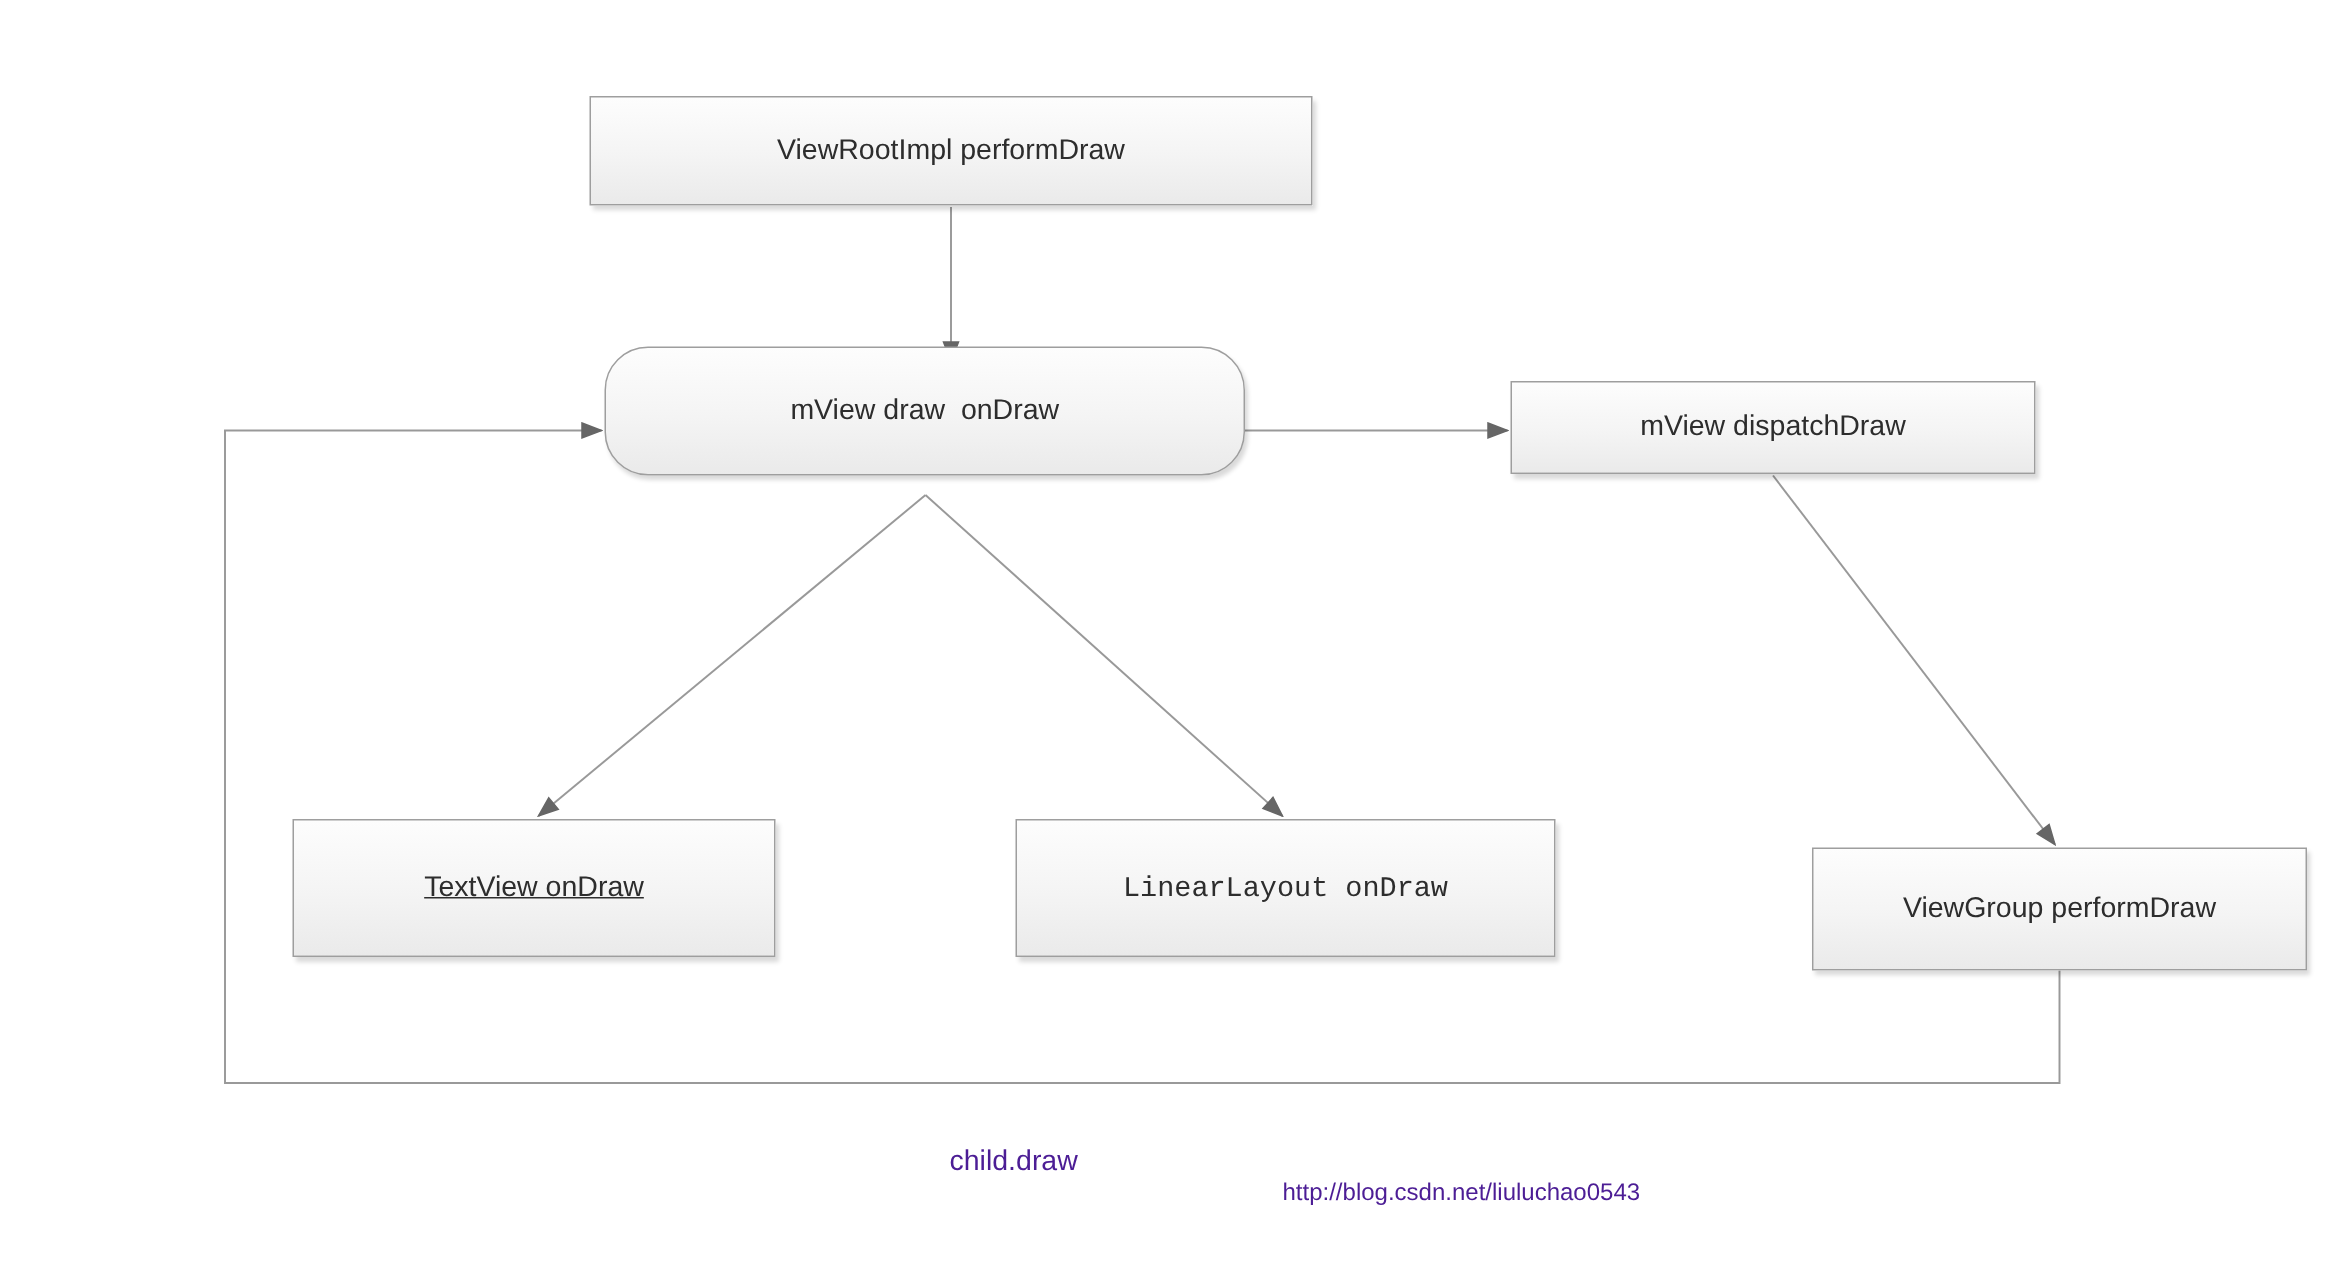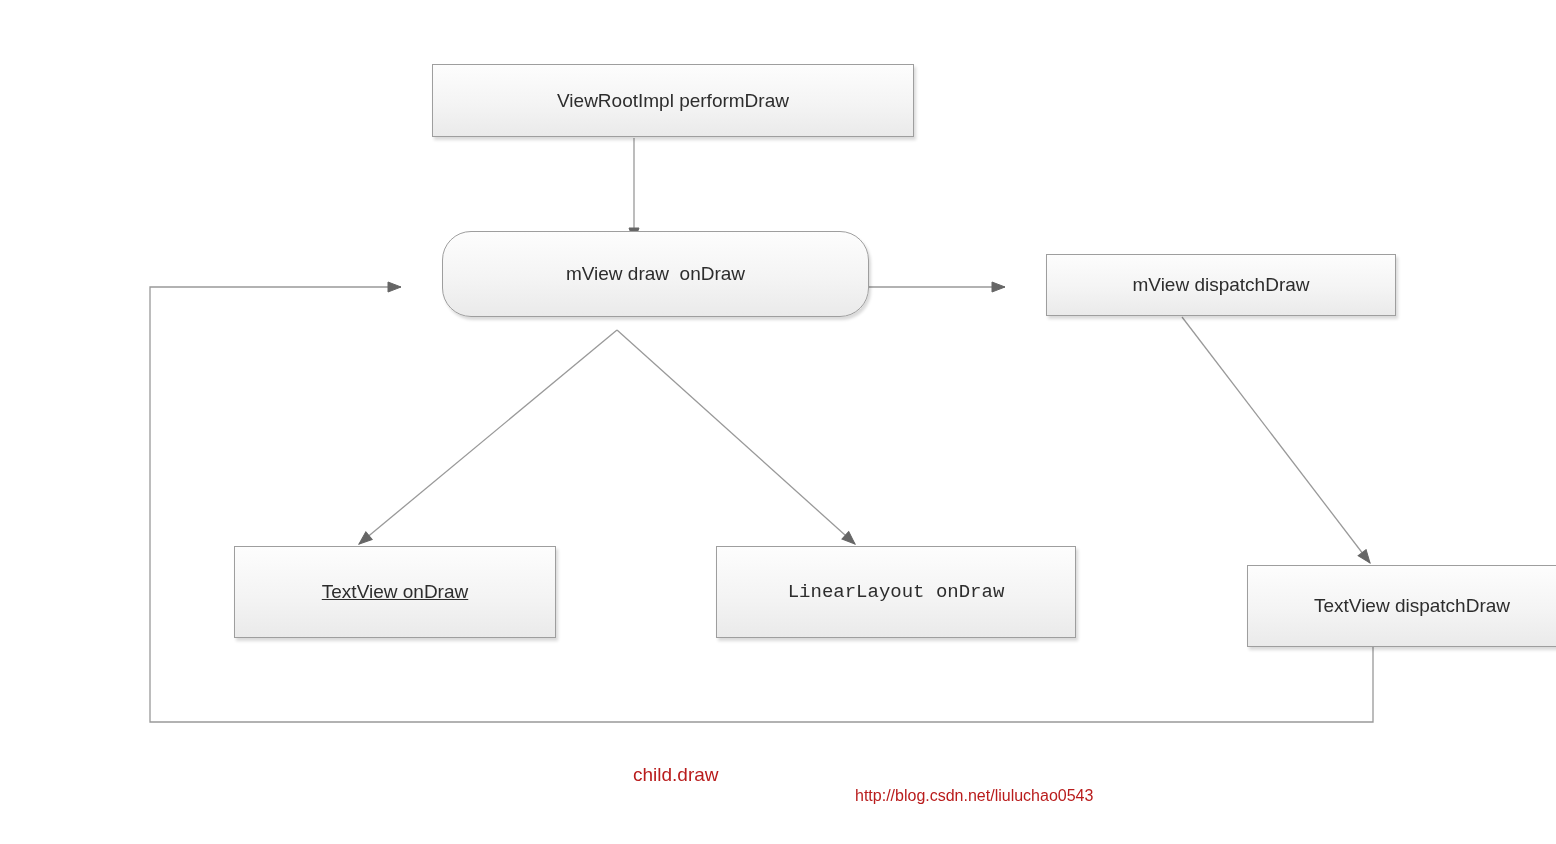--- a/index.html
+++ b/index.html
@@ -24,28 +24,27 @@
     position: absolute;
     box-sizing: border-box;
     display: flex;
     align-items: center;
     justify-content: center;
     border: 1px solid #9e9e9e;
     background: linear-gradient(180deg, #fdfdfd 0%, #f4f4f4 55%, #eaeaea 100%);
     box-shadow: 2px 3px 3px rgba(0,0,0,0.15);
     color: #2d2d2d;
     font-size: 19px;
-    margin-left: 39px;
   }
   .node span {
     white-space: pre;
   }
   .free-label {
     position: absolute;
-    color: #b91c1c;
+    color: #4c1d95;
     white-space: pre;
   }
   #loop-label { left: 633px; top: 764px; font-size: 19px; }
   #watermark  { left: 855px; top: 787px; font-size: 16px; }
 
   
   #n0 { left: 393px;  top: 64px;  width: 482px; height: 73px; }
   #n1 { left: 403px;  top: 231px; width: 427px; height: 86px; border-radius: 29px; }
   #n2 { left: 1007px; top: 254px; width: 350px; height: 62px; }
   #n3 { left: 195px;  top: 546px; width: 322px; height: 92px; text-decoration: underline; }
@@ -97,20 +96,20 @@
 
   <div class="node" id="n3">
     <span>TextView onDraw</span>
   </div>
 
   <div class="node" id="n4">
     <span>LinearLayout onDraw</span>
   </div>
 
   <div class="node" id="n5">
-    <span>TextView dispatchDraw</span>
+    <span>ViewGroup performDraw</span>
   </div>
 
   <div class="free-label" id="loop-label">child.draw</div>
 
   <div class="free-label" id="watermark">http://blog.csdn.net/liuluchao0543</div>
 
 </div>
 
 </body></html>

